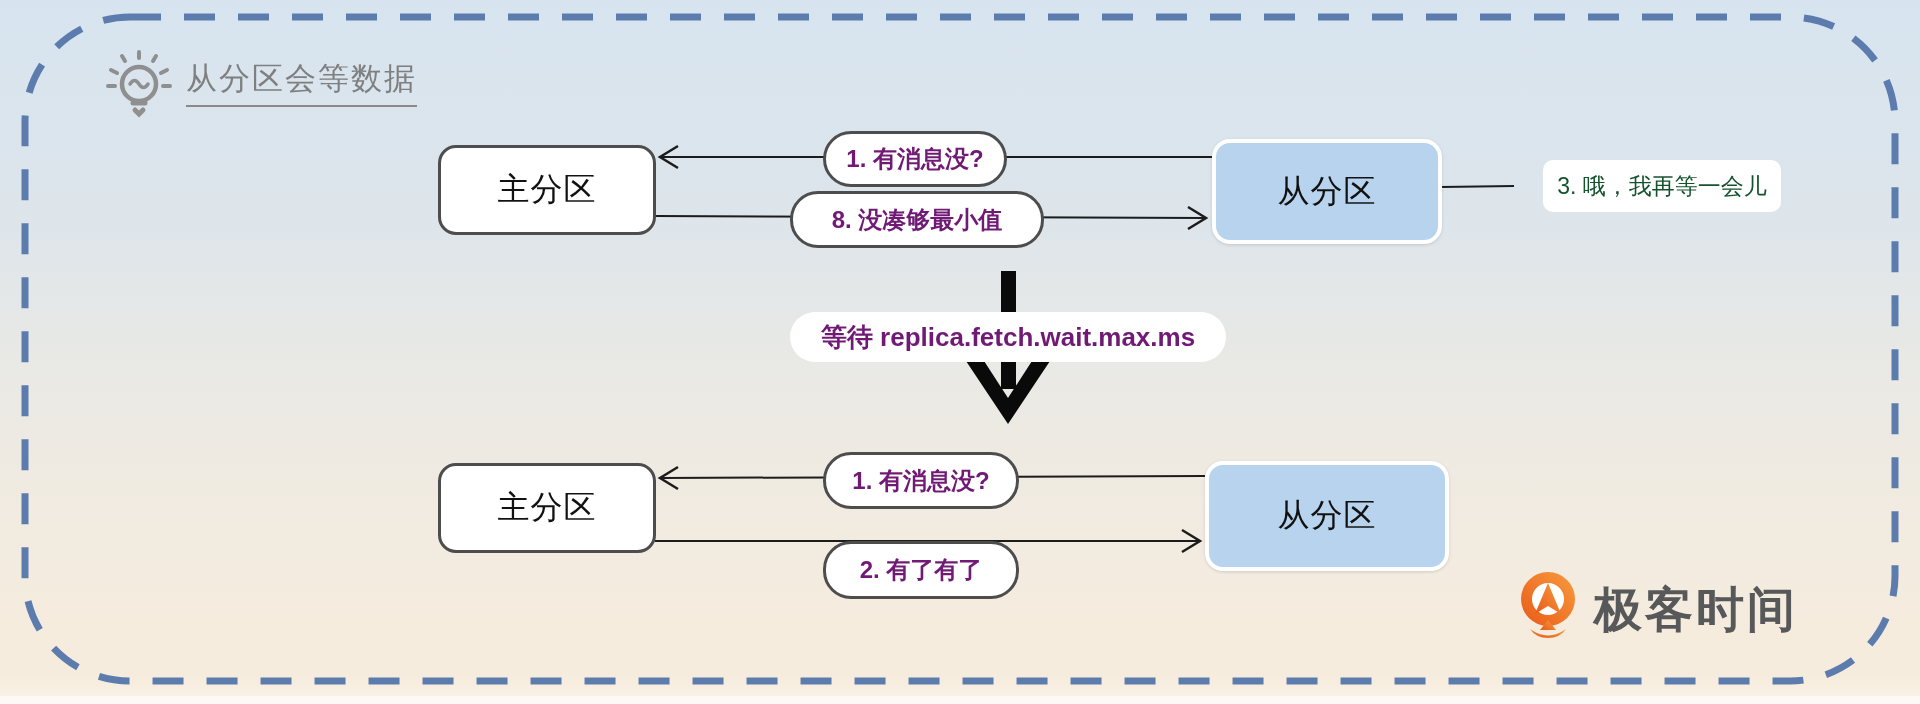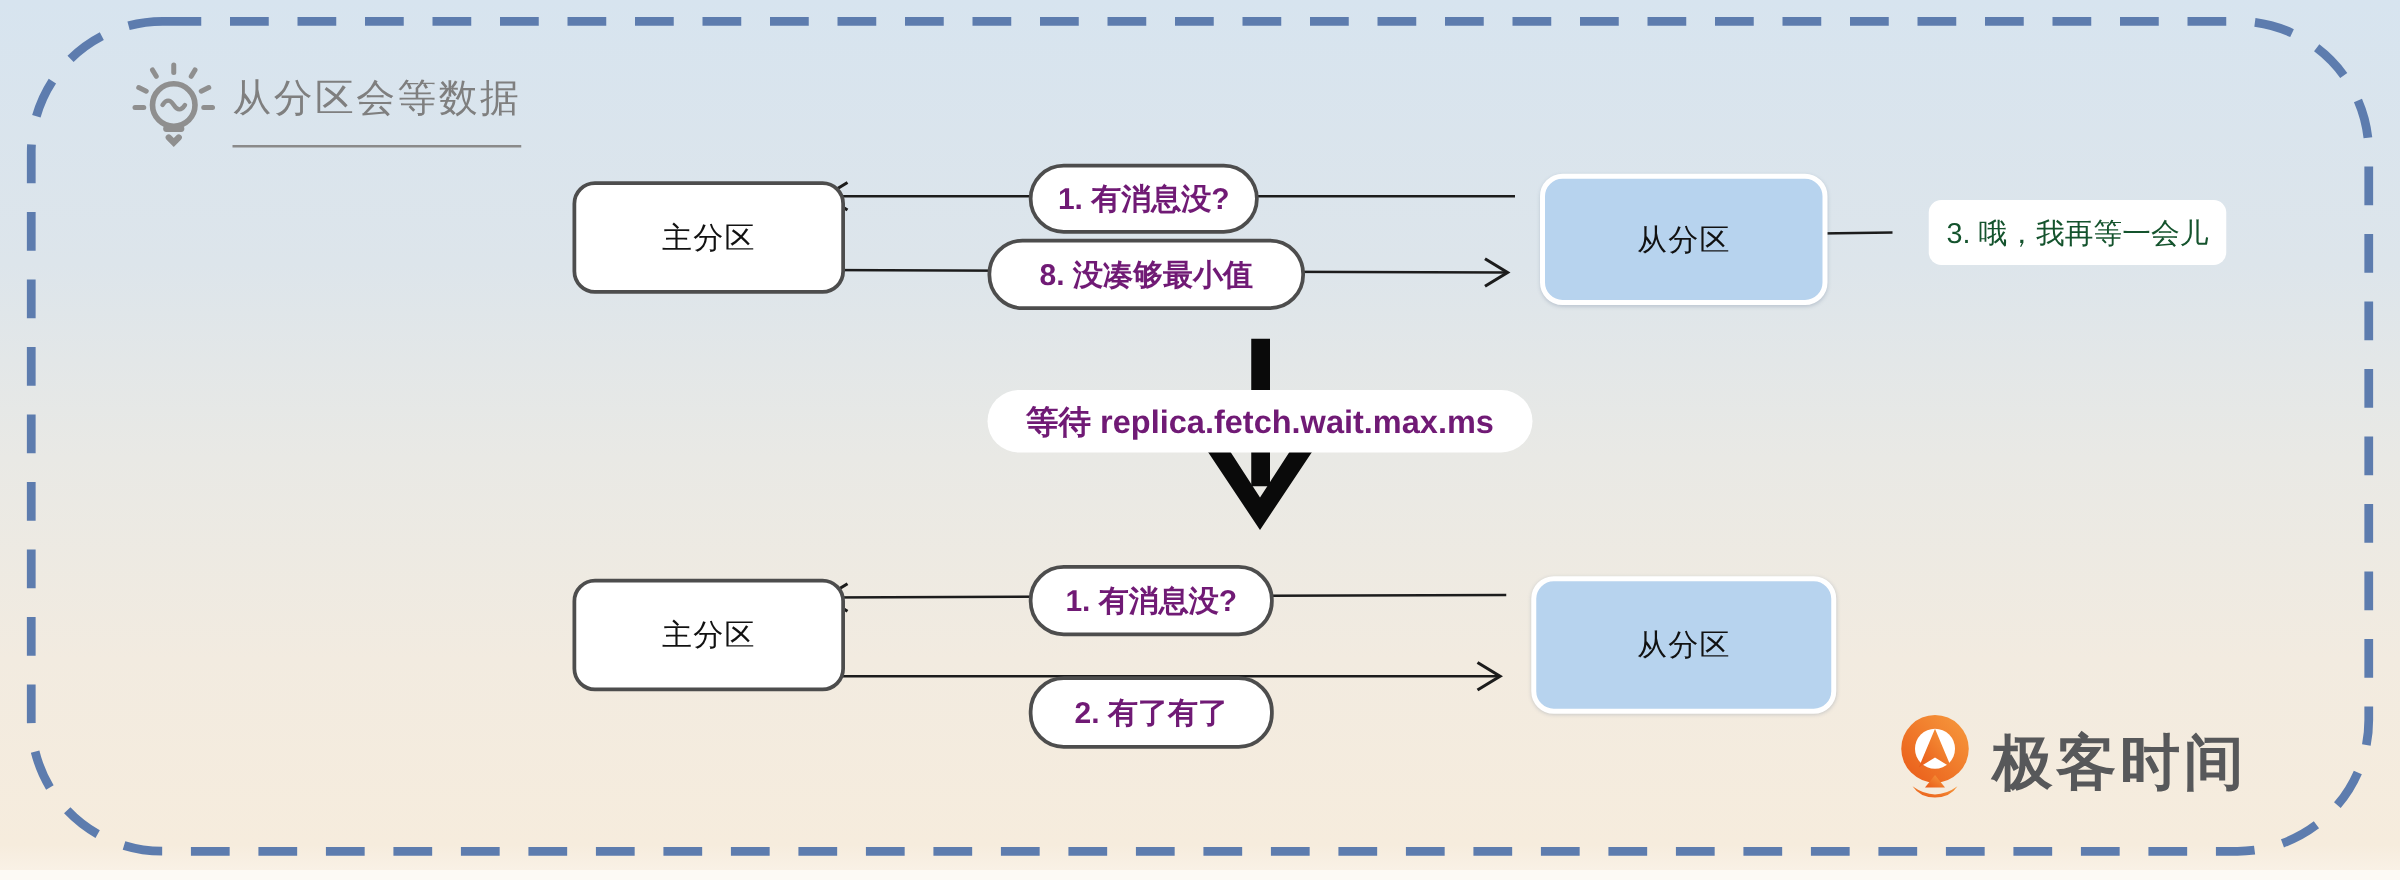--- a/index.html
+++ b/index.html
@@ -6,41 +6,41 @@
   body{font-family:"Liberation Sans","DejaVu Sans",sans-serif;}
   #stage{
     position:relative;width:1920px;height:704px;overflow:hidden;
     background:linear-gradient(180deg,#d7e4ef 0%,#dde5eb 30%,#e9e9e5 52%,#f2ebe0 75%,#f6ecdd 96%,#faf3e9 100%);
   }
   .abs{position:absolute;}
   
   .node{
     display:flex;align-items:center;justify-content:center;
     background:#ffffff;border:3px solid #4d4d4d;border-radius:18px;
-    font-size:24px;color:#111;letter-spacing:1px;margin-left:20px;
+    font-size:32px;color:#111;letter-spacing:1px;
   }
   .node.replica{
     background:#b7d3ee;border:4px solid #ffffff;border-radius:18px;
     box-shadow:0 1px 3px rgba(90,110,140,0.25);
   }
   
   .pill{
     display:flex;align-items:center;justify-content:center;
     background:#ffffff;border:3px solid #4d4d4d;border-radius:28px;
     font-size:24px;color:#701a75;white-space:nowrap;font-weight:bold;
   }
   .pill.borderless{border:none;border-radius:26px;font-size:26px;margin-top:12px;}
   .note{
     display:flex;align-items:center;justify-content:center;
     background:#ffffff;border-radius:10px;font-size:23px;color:#14532d;white-space:nowrap;margin-left:30px;
   }
   
   #section-title{
     font-size:31px;color:#7f7f7f;letter-spacing:2px;
-    border-bottom:2px solid #8a8a8a;padding-bottom:16px;
+    border-bottom:2px solid #8a8a8a;padding-bottom:5px;
   }
   
   #logo-text{font-size:48px;font-weight:bold;color:#57585a;letter-spacing:3px;}
   #bottom-strip{left:0;bottom:0;width:1920px;height:8px;background:#fdfaf5;}
   svg{display:block;}
   .overlay{pointer-events:none;}
 </style>
 </head>
 <body>
 

